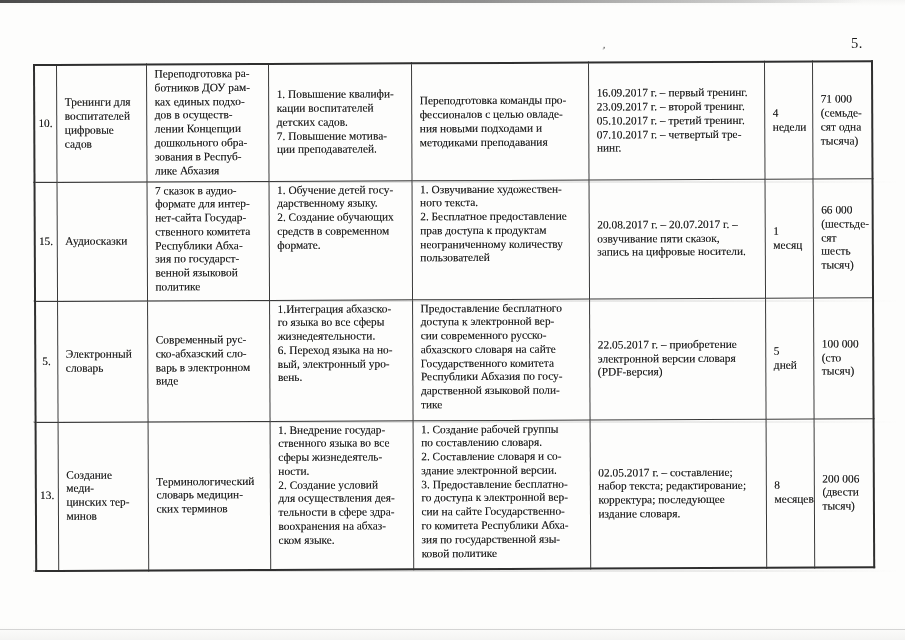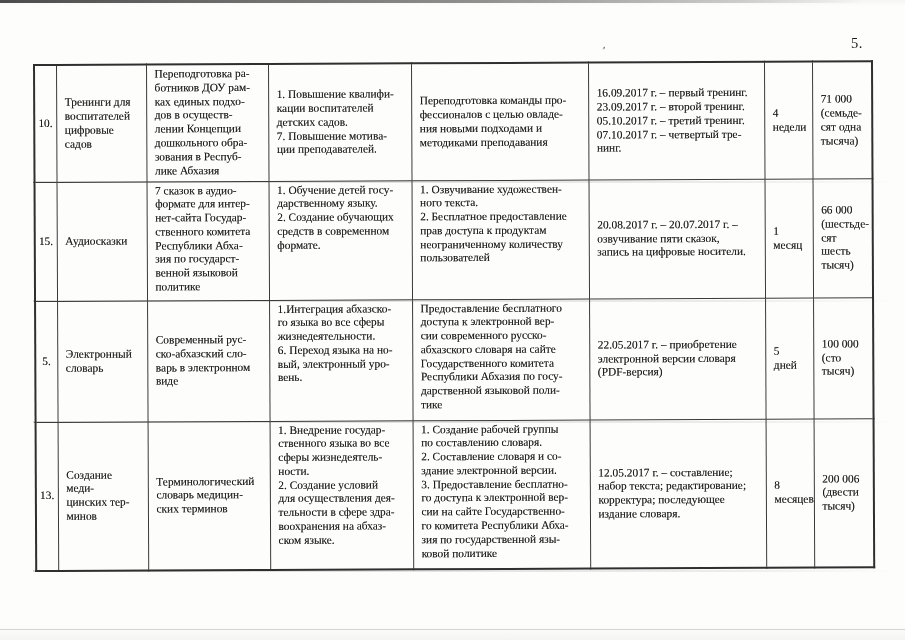--- a/index.html
+++ b/index.html
@@ -236,21 +236,21 @@
           <td class="vt">1. Создание рабочей группы
 по составлению словаря.
 2. Составление словаря и со-
 здание электронной версии.
 3. Предоставление бесплатно-
 го доступа к электронной вер-
 сии на сайте Государственно-
 го комитета Республики Абха-
 зия по государственной язы-
 ковой политике</td>
-          <td class="tc">12.05.2017 г. – составление;
+          <td class="tc">02.05.2017 г. – составление;
 набор текста; редактирование;
 корректура; последующее
 издание словаря.</td>
           <td class="tc">8
 месяцев</td>
           <td class="tc">200 006
 (двести
 тысяч)</td>
         </tr>
       </tbody>

